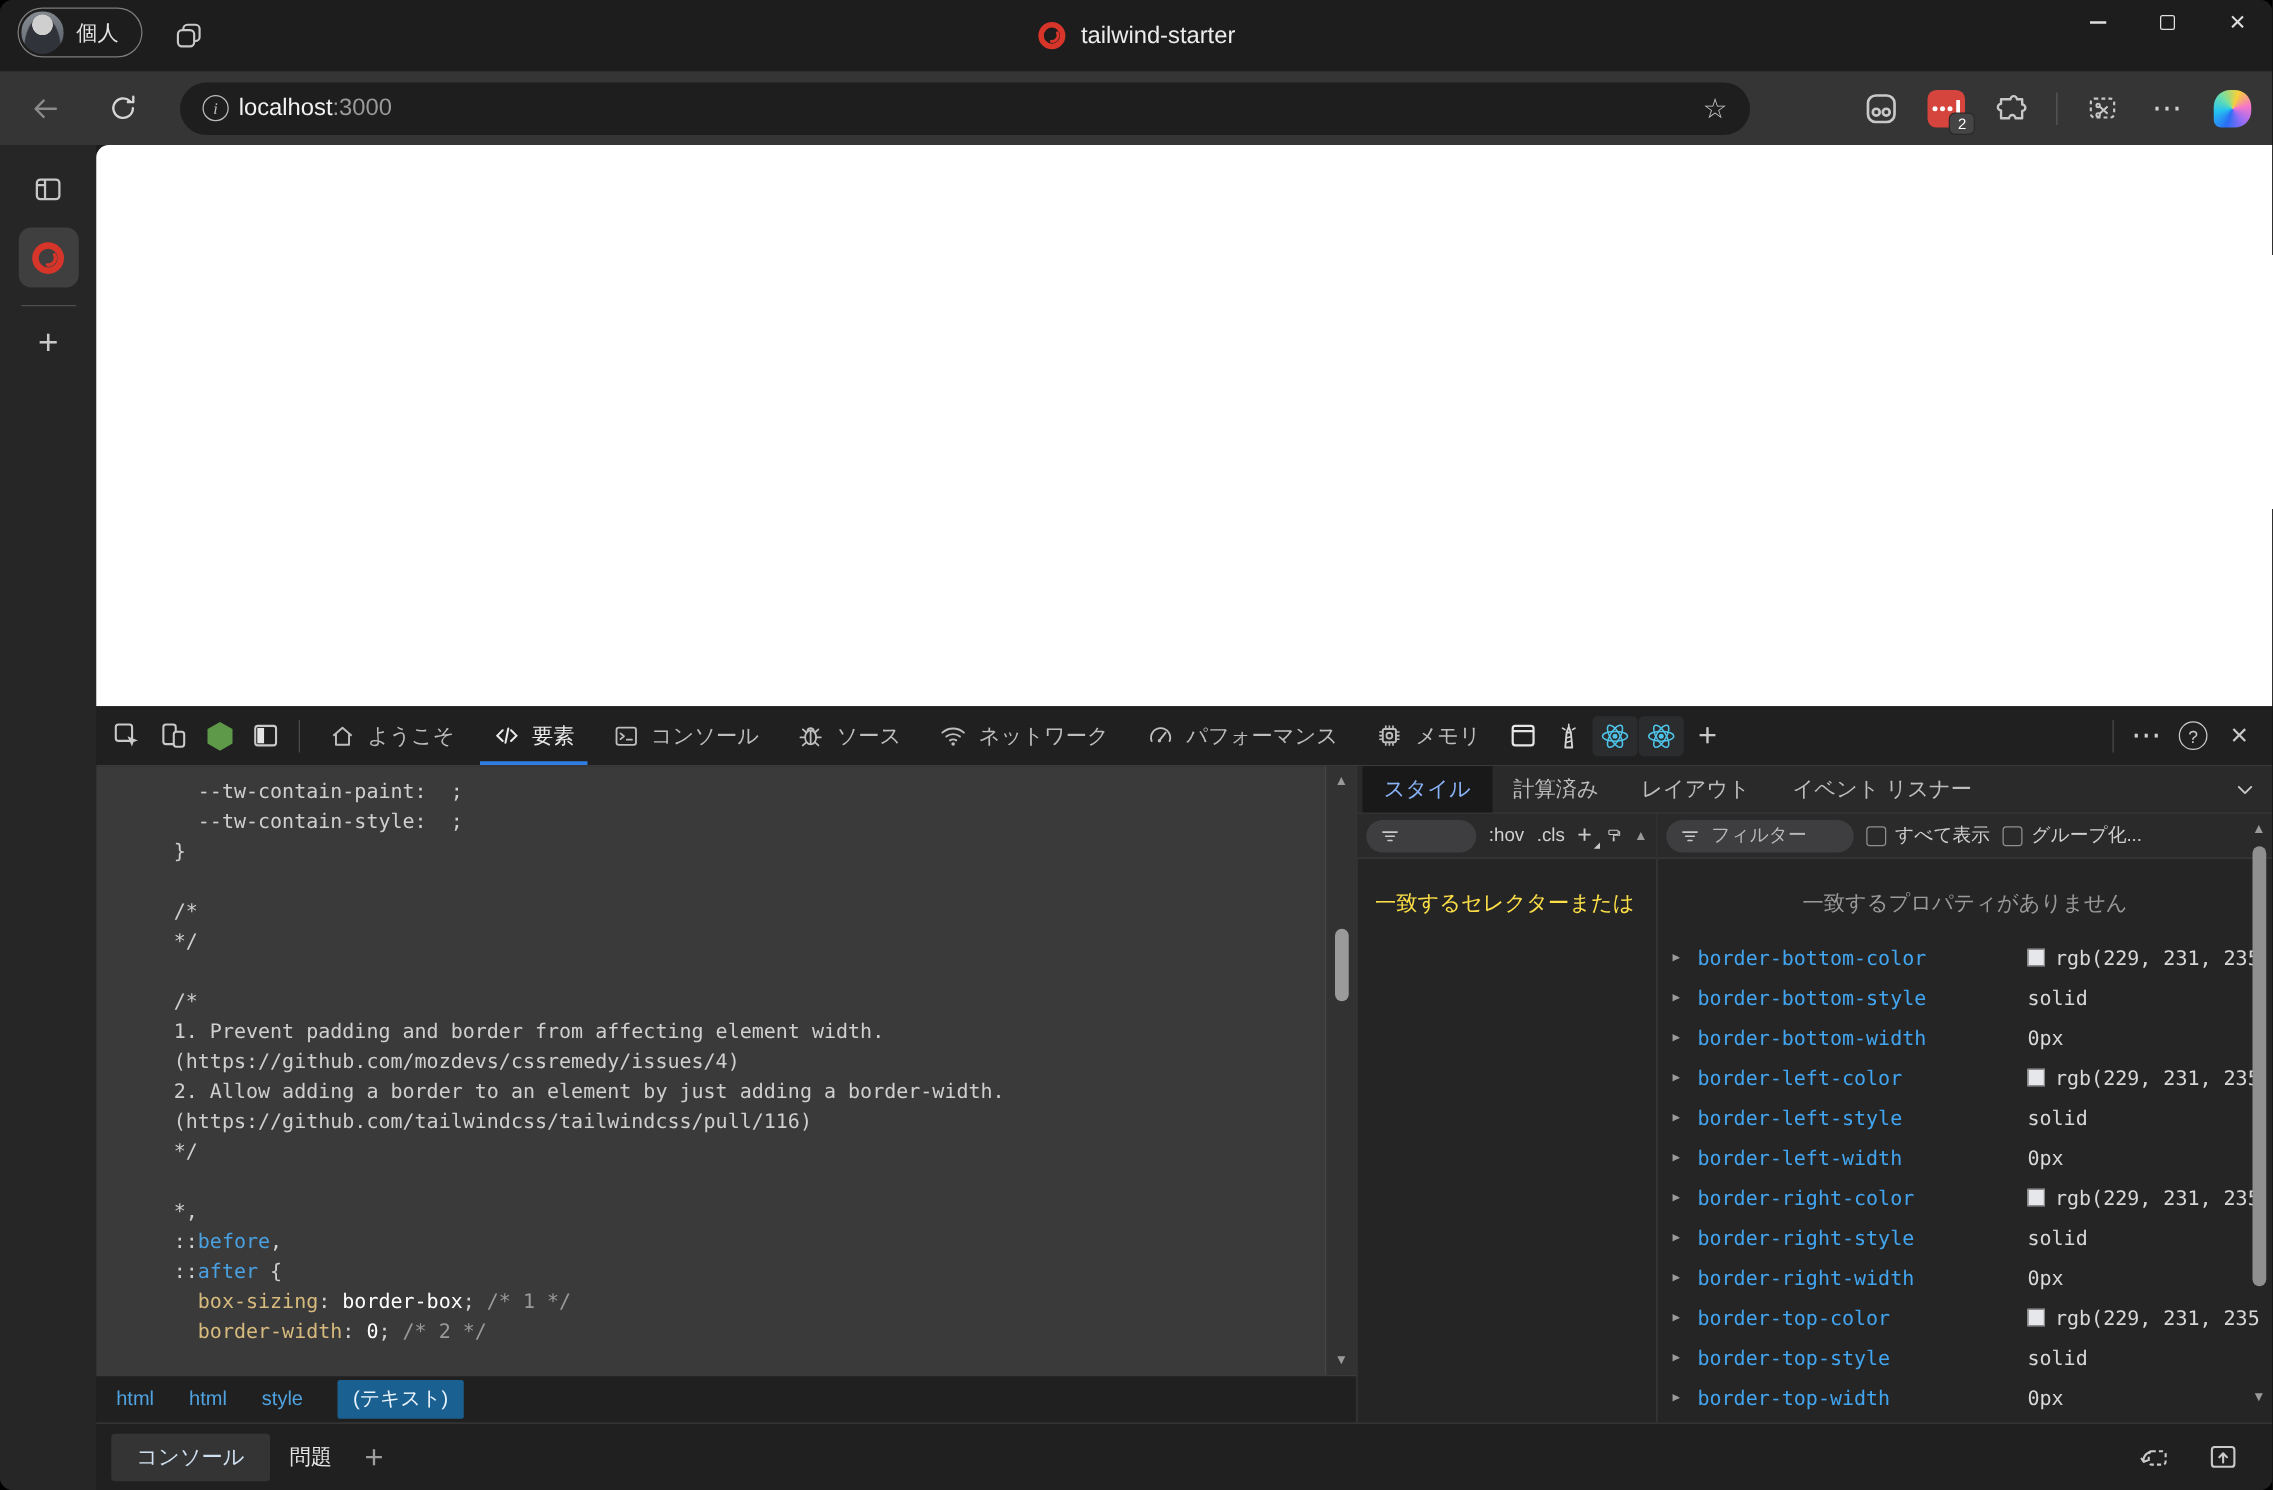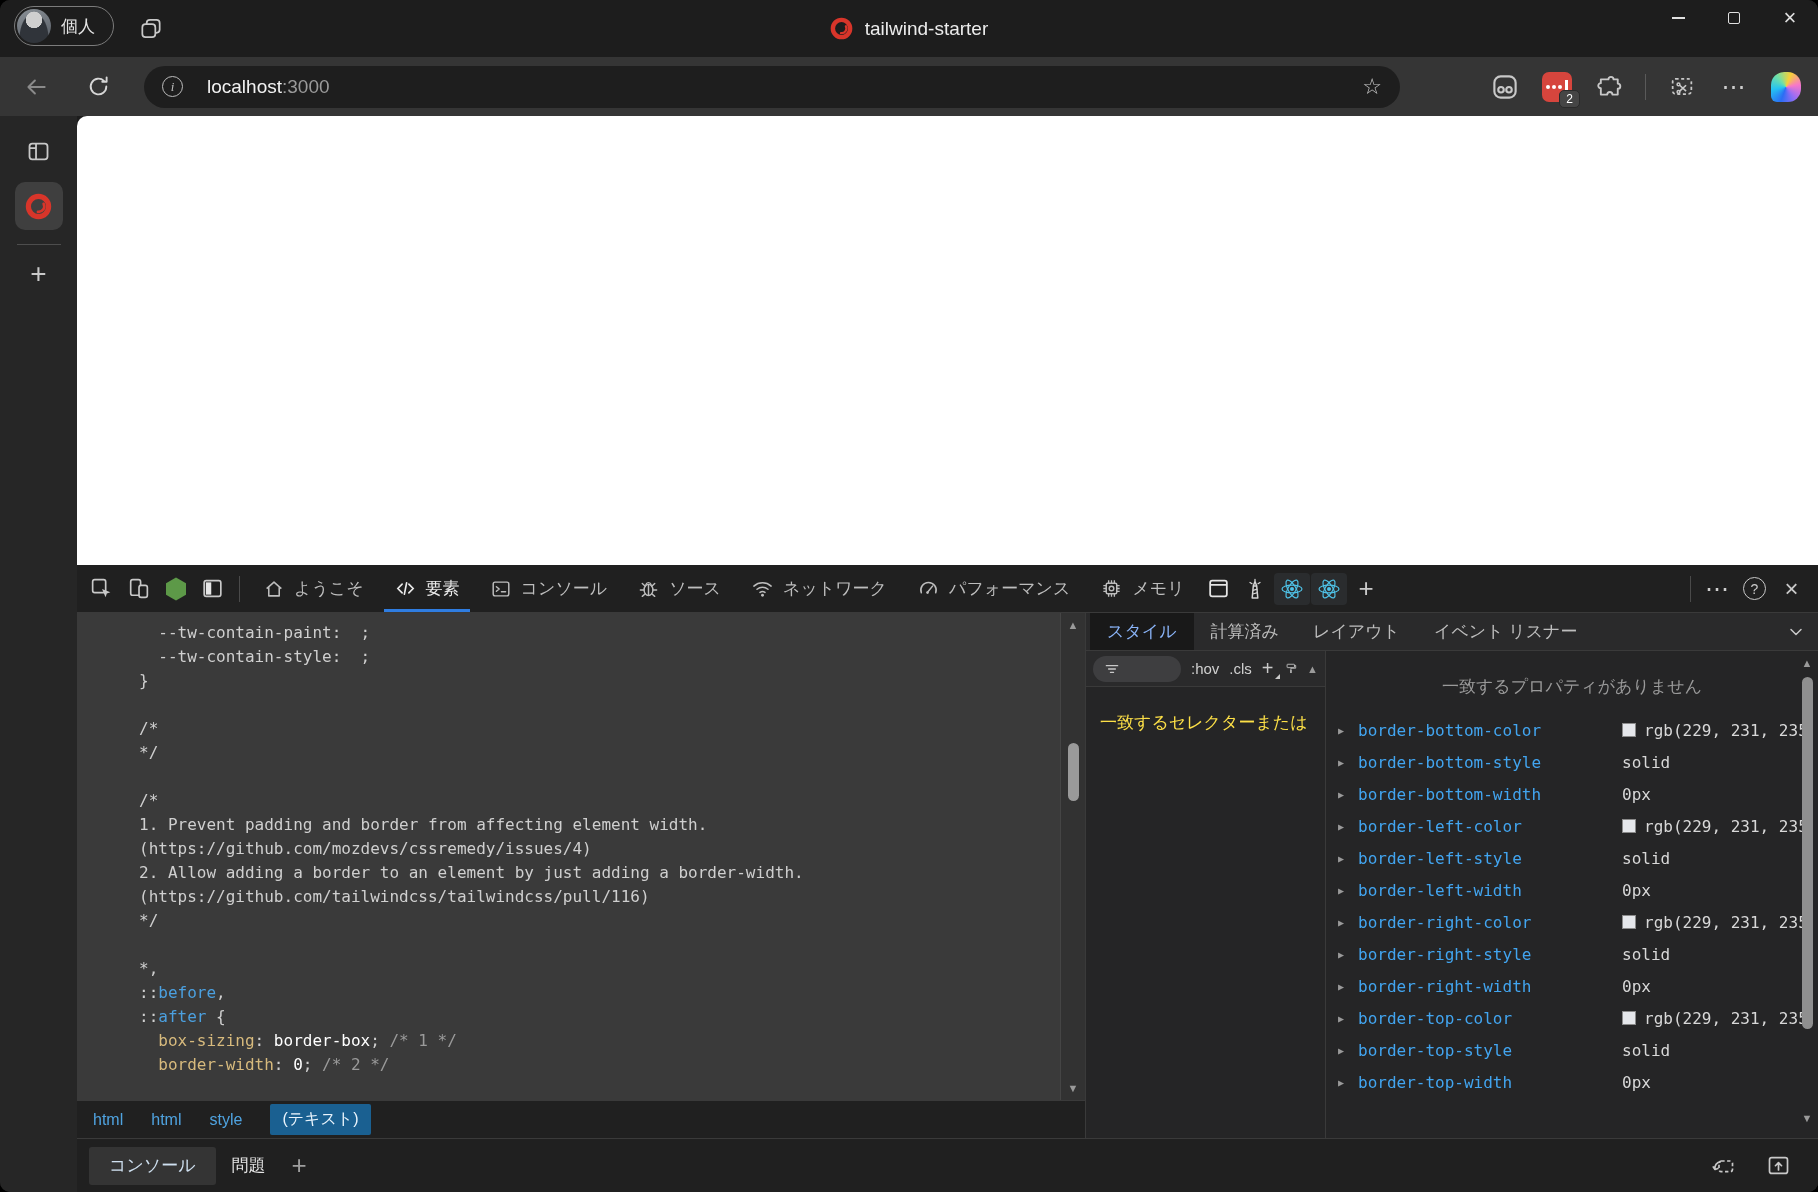--- a/index.html
+++ b/index.html
@@ -19,21 +19,21 @@
   .glyph-min { width:13px; height:2px; background:#e0e0e0; }
   .glyph-max { width:12px; height:12px; border:1.5px solid #e0e0e0; border-radius:2px; }
   .glyph-close { font-size:22px; line-height:1; }
 
   
   .toolbar { position:absolute; top:57px; left:0; right:0; height:59px; background:#353535; display:flex; align-items:center; }
   .nav-btn { width:36px; height:36px; display:flex; align-items:center; justify-content:center; }
   .back-btn { margin-left:18px; } .refresh-btn { margin-left:26px; }
   .addressbar { margin-left:28px; width:1256px; height:42px; background:#1e1e1e; border-radius:21px; display:flex; align-items:center; padding:0 18px; }
   .info-badge { width:21px; height:21px; border:1.5px solid #bdbdbd; border-radius:50%; color:#bdbdbd; font-size:13px; font-style:italic; font-family:"Liberation Serif",serif; display:flex; align-items:center; justify-content:center; }
-  .url-host { margin-left:24px; color:#f2f2f2; font-size:19px; }
+  .url-host { margin-left:8px; color:#f2f2f2; font-size:19px; }
   .url-port { color:#9a9a9a; font-size:19px; }
   .addr-star { margin-left:auto; color:#c9c9c9; font-size:22px; }
   .tb-actions { margin-left:auto; display:flex; align-items:center; gap:20px; margin-right:16px; }
   .tb-icon { width:32px; height:32px; display:flex; align-items:center; justify-content:center; position:relative; }
   .lp-icon { width:30px; height:30px; border-radius:7px; background:#d6453d; display:flex; align-items:center; justify-content:center; gap:2px; }
   .lp-dot { width:4px; height:4px; border-radius:50%; background:#fff; }
   .lp-bar { width:3.5px; height:13px; background:#fff; margin-left:1px; }
   .ext-badge { position:absolute; right:-7px; bottom:-5px; background:#454545; border-radius:5px; color:#fff; font-size:12px; padding:1px 6px; border:1px solid #2a2a2a; }
   .tb-sep { width:1px; height:26px; background:#5a5a5a; }
   .more-glyph { color:#cfcfcf; font-size:24px; letter-spacing:1px; }
@@ -444,20 +444,36 @@
               <rect x="5.5" y="4.5" width="13" height="6" rx="1" fill="none" stroke="#c9c9c9" stroke-width="1.5"></rect>
               <path d="M18.5 6.5 h2.2 v5 h-8.5 v3" fill="none" stroke="#c9c9c9" stroke-width="1.5"></path>
               <rect x="11" y="14.5" width="2.6" height="5.5" fill="#c9c9c9"></rect>
             </svg>
             <span class="pane-up-arrow">▲</span>
           </div>
           <div class="empty-note">一致するセレクターまたは</div>
         </div>
 
         <div class="computed-subpane">
+          <div class="subpane-toolbar">
+            <div class="filter-pill">
+              <svg class="ic" width="18" height="18" viewBox="0 0 24 24">
+                <path d="M4.5 7.5 h15 M7.5 12 h9 M10 16.5 h4" stroke="#c9c9c9" stroke-width="1.8" fill="none" stroke-linecap="round"></path>
+              </svg>
+              <span>フィルター</span>
+            </div>
+            <label class="chk">
+              <span class="chk-box"></span>
+              <span>すべて表示</span>
+            </label>
+            <label class="chk">
+              <span class="chk-box"></span>
+              <span>グループ化...</span>
+            </label>
+          </div>
           <div class="computed-empty">一致するプロパティがありません</div>
           <div class="prop-list">
   <div class="prop-row">
     <span class="prop-expander">▶</span>
     <span class="prop-name">border-bottom-color</span>
     <span class="prop-swatch" style="background: rgb(229, 231, 235);"></span>
     <span class="prop-value">rgb(229, 231, 235</span>
   </div>
 
   <div class="prop-row">

